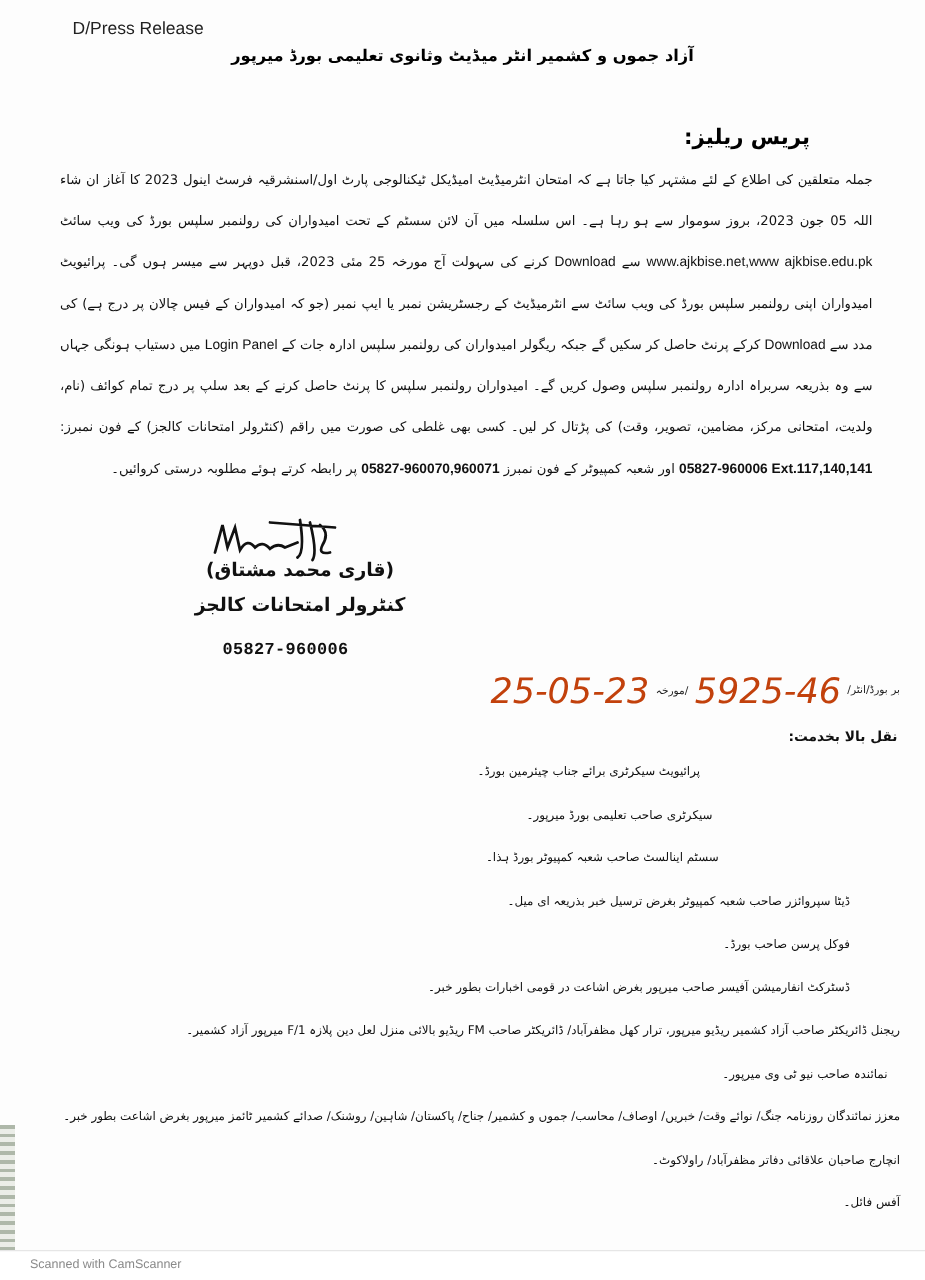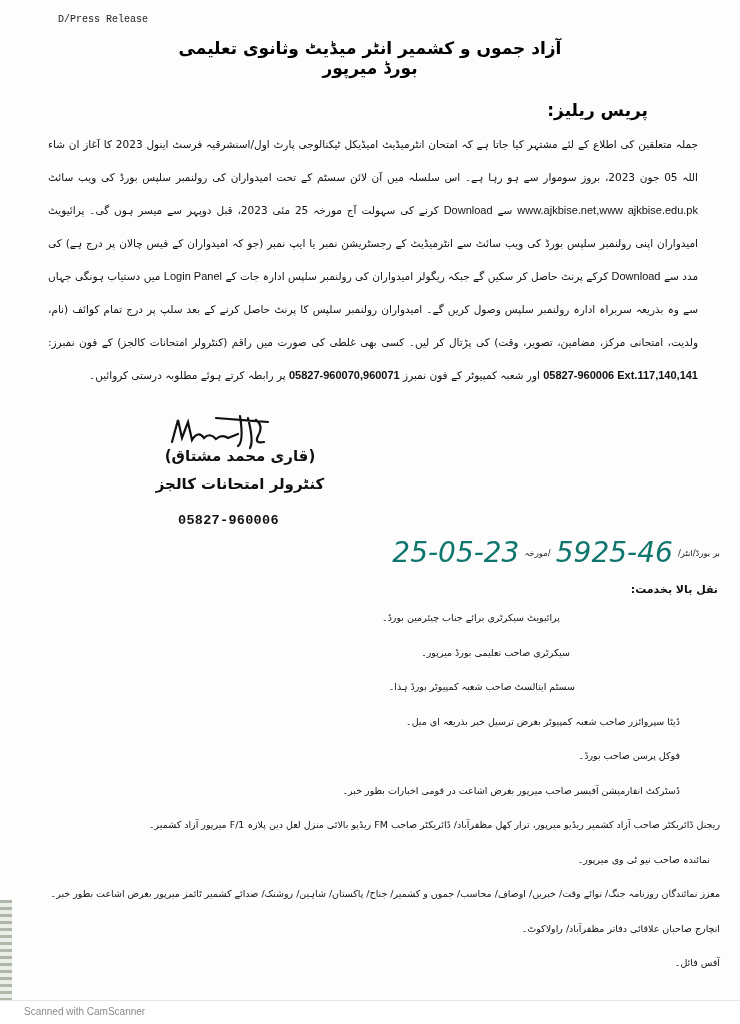--- a/index.html
+++ b/index.html
@@ -1,31 +1,31 @@
 <!DOCTYPE html>
 <html><head>
   <meta charset="utf-8">
   <style>
     * { box-sizing: border-box; margin: 0; padding: 0; }
     html, body { width: 740px; height: 1024px; background: #ffffff; overflow: hidden; }
     body { position: relative; font-family: "DejaVu Sans", sans-serif; color: #111; }
     .page { position: absolute; left: 0; top: 0; width: 740px; height: 1000px; background: #fdfdfd; }
-    .ref { position: absolute; left: 58px; top: 14px; font-family: Liberation Mono, monospace; font-size: 10px; color: #222; }
-    .title { position: absolute; left: 160px; top: 38px; width: 420px; text-align: center; direction: rtl; font-size: 17px; font-weight: bold; color: #000; }
+    .ref { position: absolute; left: 58px; top: 14px; font-family: Liberation Sans, sans-serif; font-size: 14px; color: #222; }
+    .title { position: absolute; left: 160px; top: 38px; width: 420px; text-align: center; direction: rtl; font-size: 13px; font-weight: bold; color: #000; }
     .pr-heading { position: absolute; right: 92px; top: 100px; direction: rtl; font-size: 17px; font-weight: bold; color: #000; }
     .body-text { position: absolute; left: 48px; top: 128px; width: 650px; direction: rtl; text-align: justify; font-size: 10.5px; line-height: 33px; color: #111; }
     .body-text .en { font-family: "Liberation Sans", sans-serif; font-size: 11px; direction: ltr; unicode-bidi: embed; }
     .body-text .bold { font-weight: bold; }
     .sig { position: absolute; left: 168px; top: 412px; width: 110px; height: 38px; }
     .sig-name { position: absolute; left: 150px; top: 447px; width: 180px; text-align: center; direction: rtl; font-size: 15px; font-weight: bold; }
     .sig-title { position: absolute; left: 140px; top: 475px; width: 200px; text-align: center; direction: rtl; font-size: 15px; font-weight: bold; }
     .sig-phone { position: absolute; left: 178px; top: 513px; font-family: Liberation Mono, monospace; font-size: 13.5px; font-weight: bold; letter-spacing: 0.3px; }
     .ref-line { position: absolute; right: 20px; top: 536px; direction: rtl; white-space: nowrap; }
     .ref-line .lbl { font-size: 8.5px; color: #222; vertical-align: middle; }
-    .hand { font-family: "DejaVu Sans", sans-serif; font-style: italic; font-size: 28px; color: #0f766e; vertical-align: middle; direction: ltr; unicode-bidi: embed; letter-spacing: 1px; }
+    .hand { font-family: "DejaVu Sans", sans-serif; font-style: italic; font-size: 28px; color: #c2410c; vertical-align: middle; direction: ltr; unicode-bidi: embed; letter-spacing: 1px; }
     .cc-heading { position: absolute; right: 22px; top: 583px; direction: rtl; font-size: 11px; font-weight: bold; }
     .cc-list { position: absolute; right: 20px; top: 612px; width: 680px; direction: rtl; list-style: none; }
     .cc-list li { font-size: 9.5px; line-height: 11px; color: #111; margin-bottom: 23.5px; padding-right: 0; }
     .cc-list li.i1 { padding-right: 160px; }
     .cc-list li.i2 { padding-right: 150px; }
     .cc-list li.i3 { padding-right: 145px; }
     .cc-list li.i4 { padding-right: 40px; }
     .cc-list li.i5 { padding-right: 40px; }
     .cc-list li.i6 { padding-right: 40px; }
     .cc-list li.i7 { padding-right: 0; }

